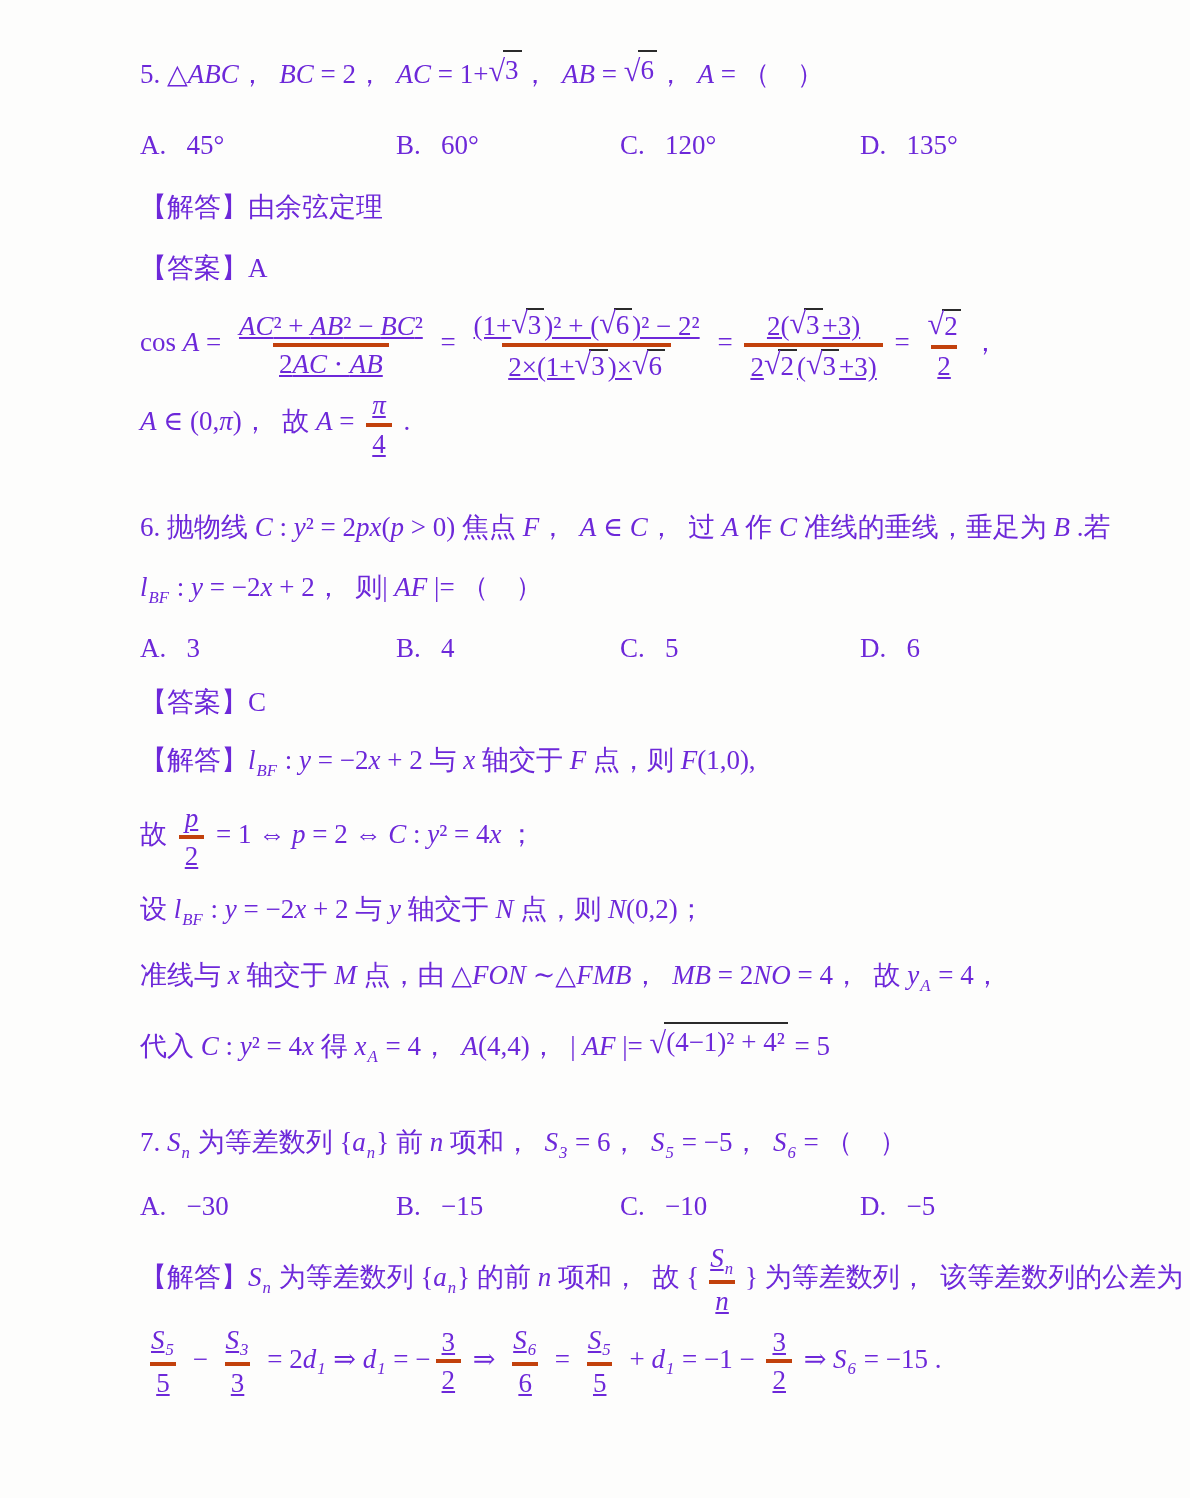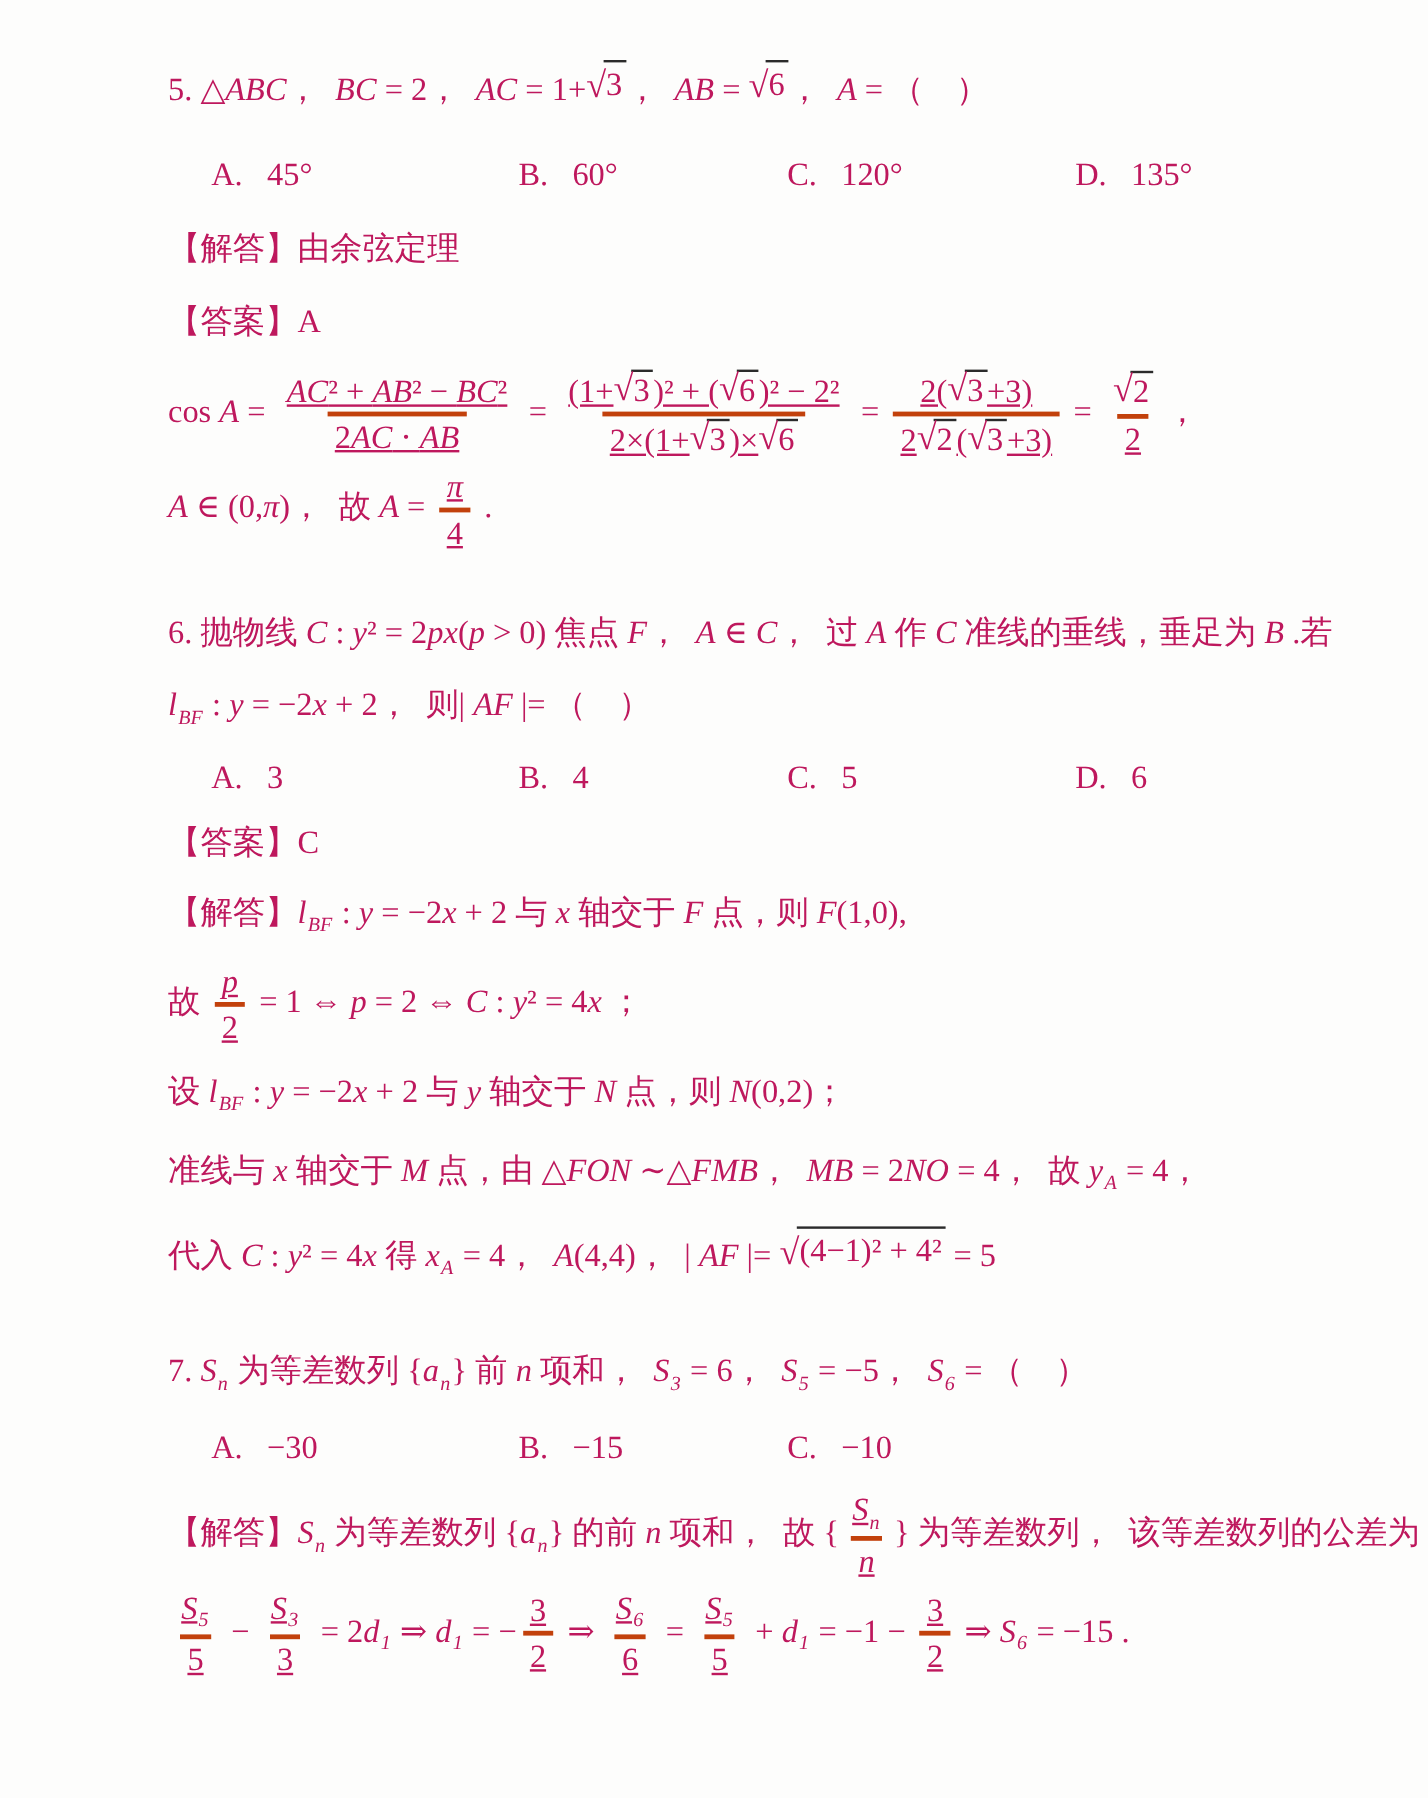--- a/index.html
+++ b/index.html
@@ -2,21 +2,21 @@
 <html><head>
 <meta charset="utf-8">
 <style>
   html, body { margin: 0; padding: 0; background: #ffffff; }
   .page {
     box-sizing: border-box;
     width: 1190px;
     height: 1498px;
     overflow: hidden;
     background: #fdfdfc;
-    color: #be185d;
+    color: #6d28d9;
     font-family: "Liberation Serif", "DejaVu Serif", serif;
     font-size: 27px;
     padding: 50px 60px 30px 140px;
   }
   .line {
     white-space: nowrap;
     line-height: 1.35;
   }
   .rm { font-style: normal; }
   .it { font-style: italic; }
@@ -38,21 +38,20 @@
   }
   .frac .num { padding: 0 6px 2px; }
   .frac .den { padding: 2px 6px 0; border-top: 4px solid #c2410c; }
   .sqrt { display: inline-flex; align-items: flex-end; }
   .sqrt .radical { font-size: 1.12em; line-height: 1; transform: translateY(-2px); margin-right: -2px; }
   .sqrt .radicand { border-top: 2px solid #2b2b2b; padding: 0 3px 0 2px; }
   .opt-row {
     display: grid;
     grid-template-columns: 256px 224px 240px auto;
     white-space: nowrap;
-    margin-left: 36px;
   }
   
   .mb8  { margin-bottom: 8px; }
   .mb10 { margin-bottom: 10px; }
   .mb18 { margin-bottom: 18px; }
   .mb20 { margin-bottom: 20px; }
   .mb22 { margin-bottom: 22px; }
   .mb24 { margin-bottom: 24px; }
   .mb26 { margin-bottom: 26px; }
   .mb28 { margin-bottom: 24px; }
@@ -150,20 +149,21 @@
           <span class="radicand"><span class="rm">(4−1)² + 4²</span></span>
         </span><span class="rm"> = 5</span></div>
   </section>
 
   <section>
     <div class="line mb24"><span class="rm">7. </span><span class="it">S</span><span class="sb">n</span><span class="rm"> 为等差数列 {</span><span class="it">a</span><span class="sb">n</span><span class="rm">} 前 </span><span class="it">n</span><span class="rm"> 项和， </span><span class="it">S</span><span class="sb">3</span><span class="rm"> = 6， </span><span class="it">S</span><span class="sb">5</span><span class="rm"> = −5， </span><span class="it">S</span><span class="sb">6</span><span class="rm"> = （　）</span></div>
     <div class="opt-row mb18">
       <span class="line">A.  −30</span>
       <span class="line">B.  −15</span>
       <span class="line">C.  −10</span>
+      <span class="line">D.  −5</span>
     </div>
     <div class="line mb8"><span class="rm">【解答】</span><span class="it">S</span><span class="sb">n</span><span class="rm"> 为等差数列 {</span><span class="it">a</span><span class="sb">n</span><span class="rm">} 的前 </span><span class="it">n</span><span class="rm"> 项和， 故 {</span><span class="frac">
           <span class="num"><span class="it">S</span><span class="sb">n</span></span>
           <span class="den"><span class="it">n</span></span>
         </span><span class="rm">} 为等差数列， 该等差数列的公差为 </span></div>
     <div class="line"><span class="frac">
           <span class="num"><span class="it">S</span><span class="sb">5</span></span>
           <span class="den"><span class="rm">5</span></span>
         </span><span class="rm"> − </span><span class="frac">
           <span class="num"><span class="it">S</span><span class="sb">3</span></span>

